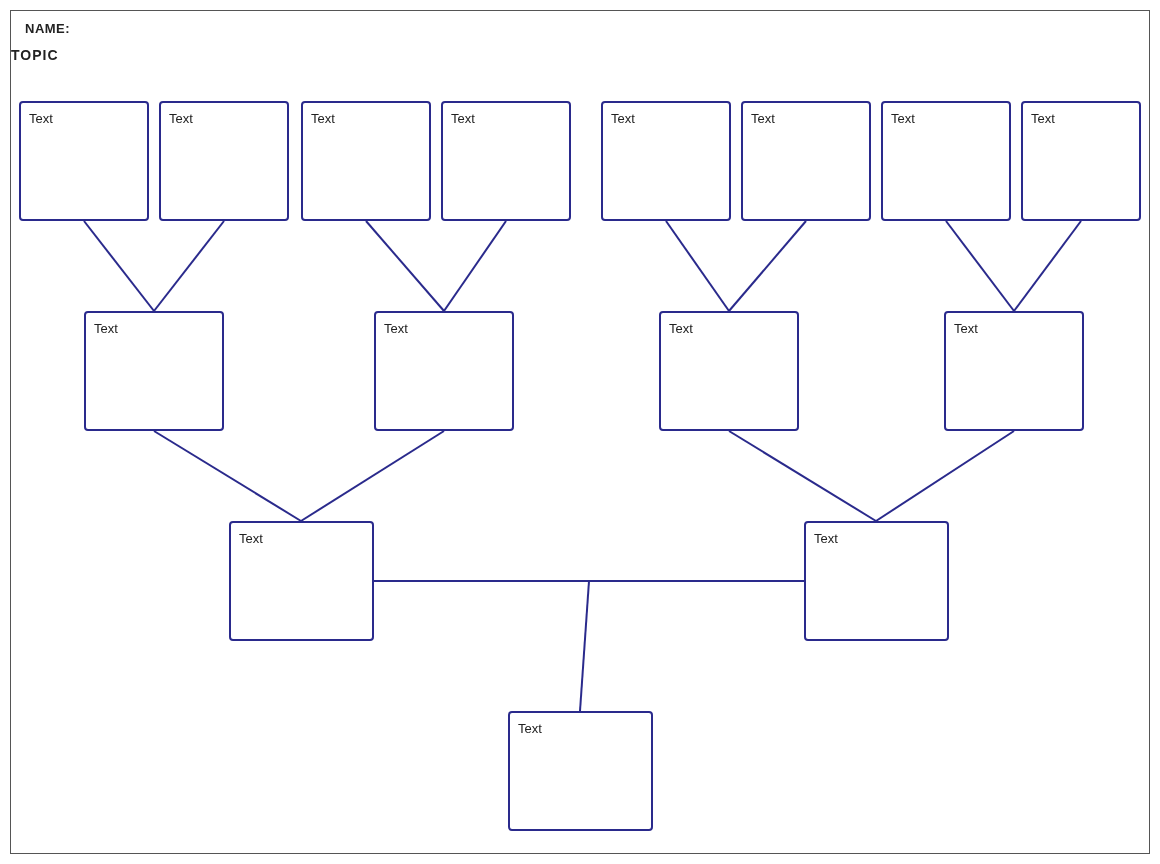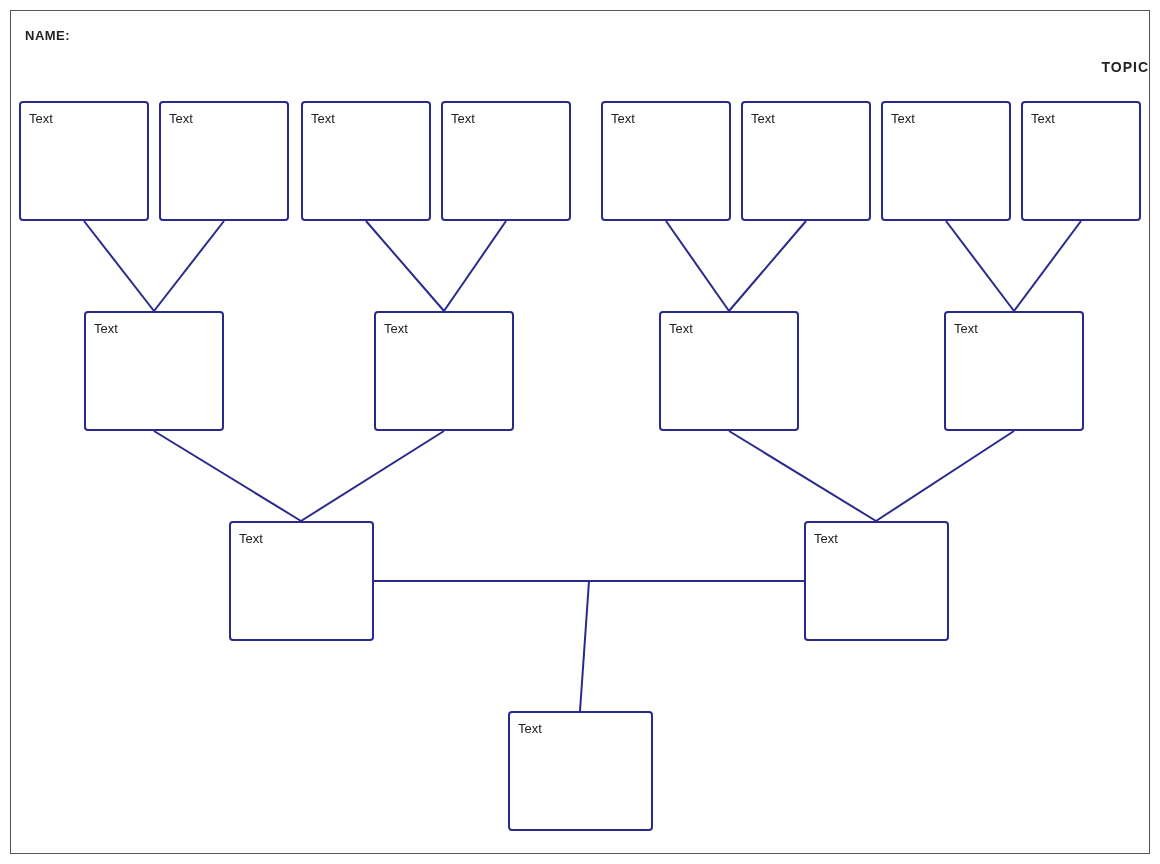--- a/index.html
+++ b/index.html
@@ -16,34 +16,34 @@
       width: 1140px;
       height: 844px;
       margin: 10px;
       border: 1.5px solid #555;
       position: relative;
       background: #fff;
     }
 
     .name-label {
       position: absolute;
-      top: 17px;
+      top: 10px;
       left: 14px;
       font-size: 13px;
       font-weight: bold;
       color: #222;
       letter-spacing: 0.5px;
     }
 
     .topic-label {
       position: absolute;
-      top: 48px;
+      top: 36px;
       left: 0;
       right: 0;
-      text-align: right;
+      text-align: left;
       font-size: 14px;
       font-weight: bold;
       color: #222;
       letter-spacing: 1px;
     }
 
     
     .box {
       position: absolute;
       border: 2px solid #2a2a8c;

